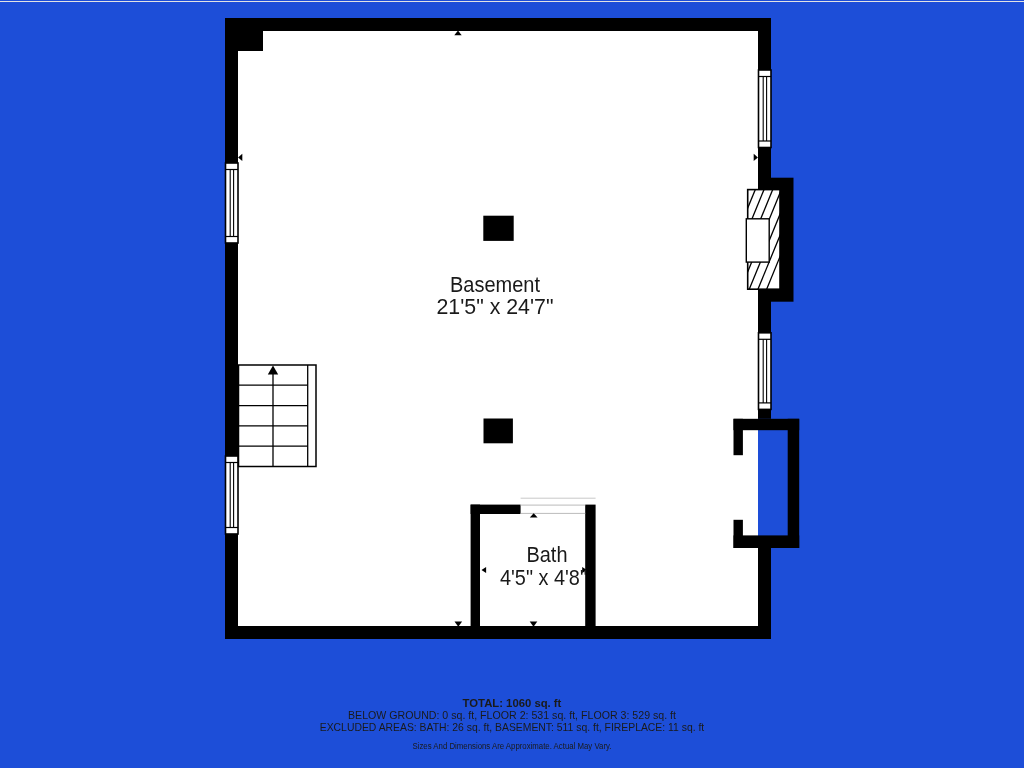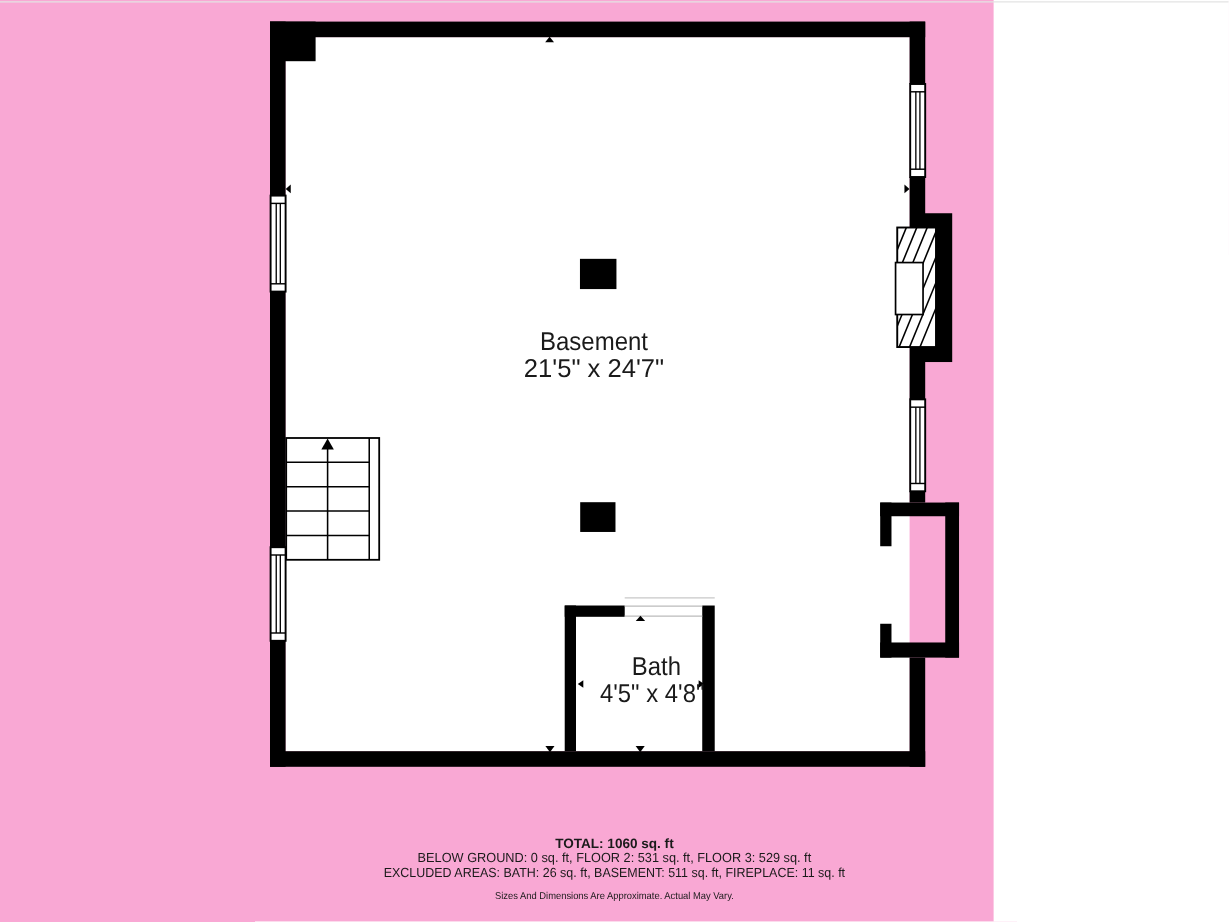--- a/index.html
+++ b/index.html
@@ -1,16 +1,16 @@
 <!DOCTYPE html>
 <html><head>
 <meta charset="utf-8">
 <style>
   html,body{margin:0;padding:0;background:#ffffff;}
-  .page{width:828px;height:768px;position:relative;background:#f9a8d4;font-family:"Liberation Sans",sans-serif;}
+  .page{width:1024px;height:768px;position:relative;background:#1d4ed8;font-family:"Liberation Sans",sans-serif;}
   svg{position:absolute;left:0;top:0;}
   text{font-family:"Liberation Sans",sans-serif;fill:#1a1a1a;}
 </style>
 </head>
 <body>
 <div class="page">
 <svg width="1024" height="768" viewBox="0 0 1024 768">
 <defs>
 <clipPath id="hatchclip">
 <rect x="747.7" y="189.6" width="32.3" height="99.6"></rect>

